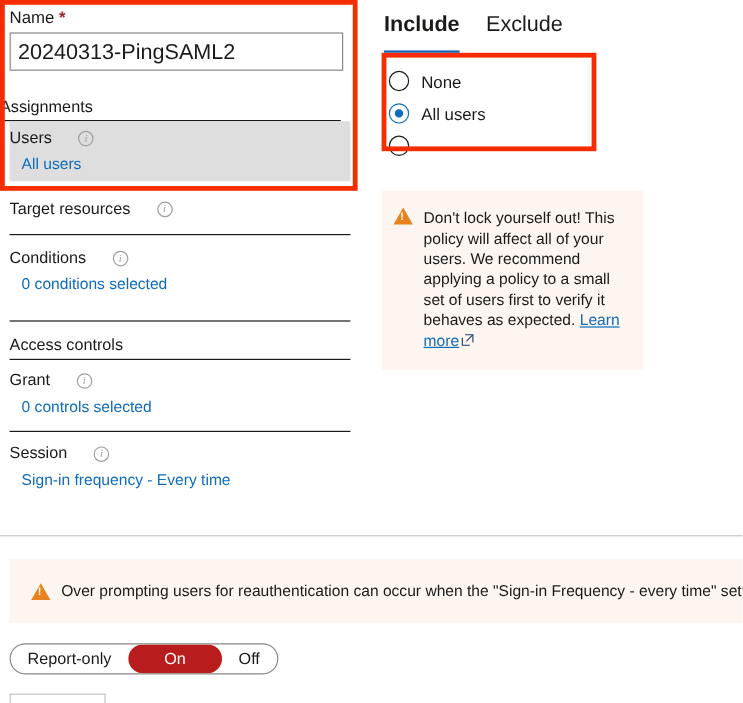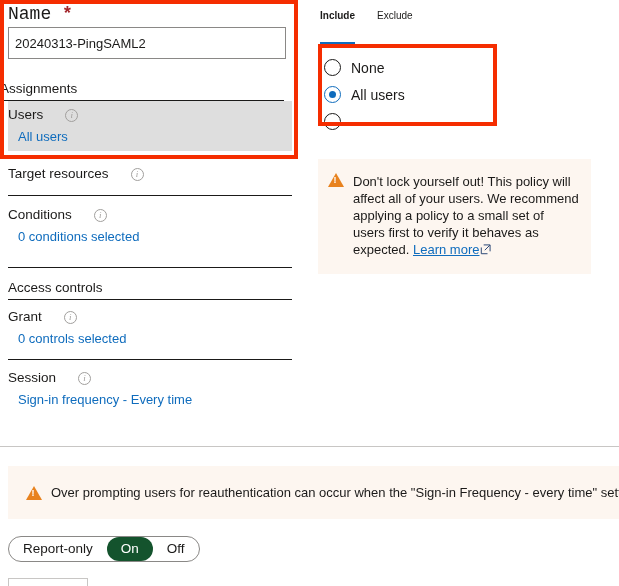--- a/index.html
+++ b/index.html
@@ -13,37 +13,36 @@
   }
   #root { position: relative; width: 619px; height: 586px; }
 
   
   .left-col {
     position: absolute;
     left: 0; top: 0;
     width: 300px;
   }
   .field-label {
-    font-size: 18px;
+    font-size: 14px;
     color: #1b1a19;
     line-height: 16px;
-    font-family: Liberation Mono, monospace;
   }
   .req-star { color: #a4262c; font-weight: 600; }
 
   .name-input {
     display: block;
     width: 278px;
     height: 24px;
     margin: 5px 0 0 8px;
     padding: 15px 6px;
     border: 1px solid #8a8886;
     background: #ffffff;
     font-family: "Liberation Sans", sans-serif;
-    font-size: 13px;
+    font-size: 18px;
     color: #1b1a19;
     border-radius: 0;
   }
 
   .section-head {
     font-size: 13.5px;
     color: #1b1a19;
     padding-bottom: 4px;
   }
   .rule {
@@ -91,22 +90,22 @@
     position: absolute;
     left: 318px; top: 0;
     width: 301px;
   }
   .tabs {
     display: flex;
     gap: 22px;
     padding: 10px 0 0 2px;
   }
   .tab {
-    font-size: 10px;
-    padding-bottom: 21px;
+    font-size: 18px;
+    padding-bottom: 11px;
     cursor: pointer;
     color: #1b1a19;
   }
   .tab.active { font-weight: bold; border-bottom: 2px solid #0f6cbd; }
 
   .radio-list { padding: 10px 0 0 6px; }
   .radio-row {
     display: flex;
     align-items: center;
     gap: 10px;
@@ -188,23 +187,23 @@
   .toggle-seg {
     font-size: 13.5px;
     padding: 0 14px;
     height: 24px;
     line-height: 24px;
     color: #1b1a19;
     border-radius: 12px;
     white-space: nowrap;
   }
   .toggle-seg.active {
-    background: #14532d;
+    background: #b91c1c;
     color: #ffffff;
-    padding: 0 14px;
+    padding: 0 30px;
     border-radius: 12px;
   }
 
   
   .redbox {
     position: absolute;
     border: 4px solid #f52d00;
     pointer-events: none;
   }
 
@@ -298,21 +297,21 @@
       </div>
       <div class="radio-row">
         <span class="radio on"></span>
         <span class="radio-label">All users</span>
       </div>
       <div class="radio-row">
         <span class="radio"></span>
       </div>
     </div>
 
-    <div class="warn-box" style="margin-top:24px; width:273px; padding:14px 12px 16px 10px;">
+    <div class="warn-box" style="margin-top:24px; width:218px; padding:14px 12px 16px 10px;">
       <div class="warn-tri"></div>
       <div class="warn-text">
         <span>Don't lock yourself out! This policy will affect all of your users. We recommend applying a policy to a small set of users first to verify it behaves as expected. </span><span class="link">Learn more</span><span class="ext-icon"><svg viewBox="0 0 12 12" width="11" height="11">
               <path d="M4 1h7v7" fill="none" stroke="#1b3a6b" stroke-width="1"></path>
               <path d="M10.6 1.4L5.2 6.8" fill="none" stroke="#1b3a6b" stroke-width="1"></path>
               <path d="M8.2 10.6H1.4V3.8" fill="none" stroke="#1b3a6b" stroke-width="1"></path>
             </svg></span>
       </div>
     </div>
   </div>

